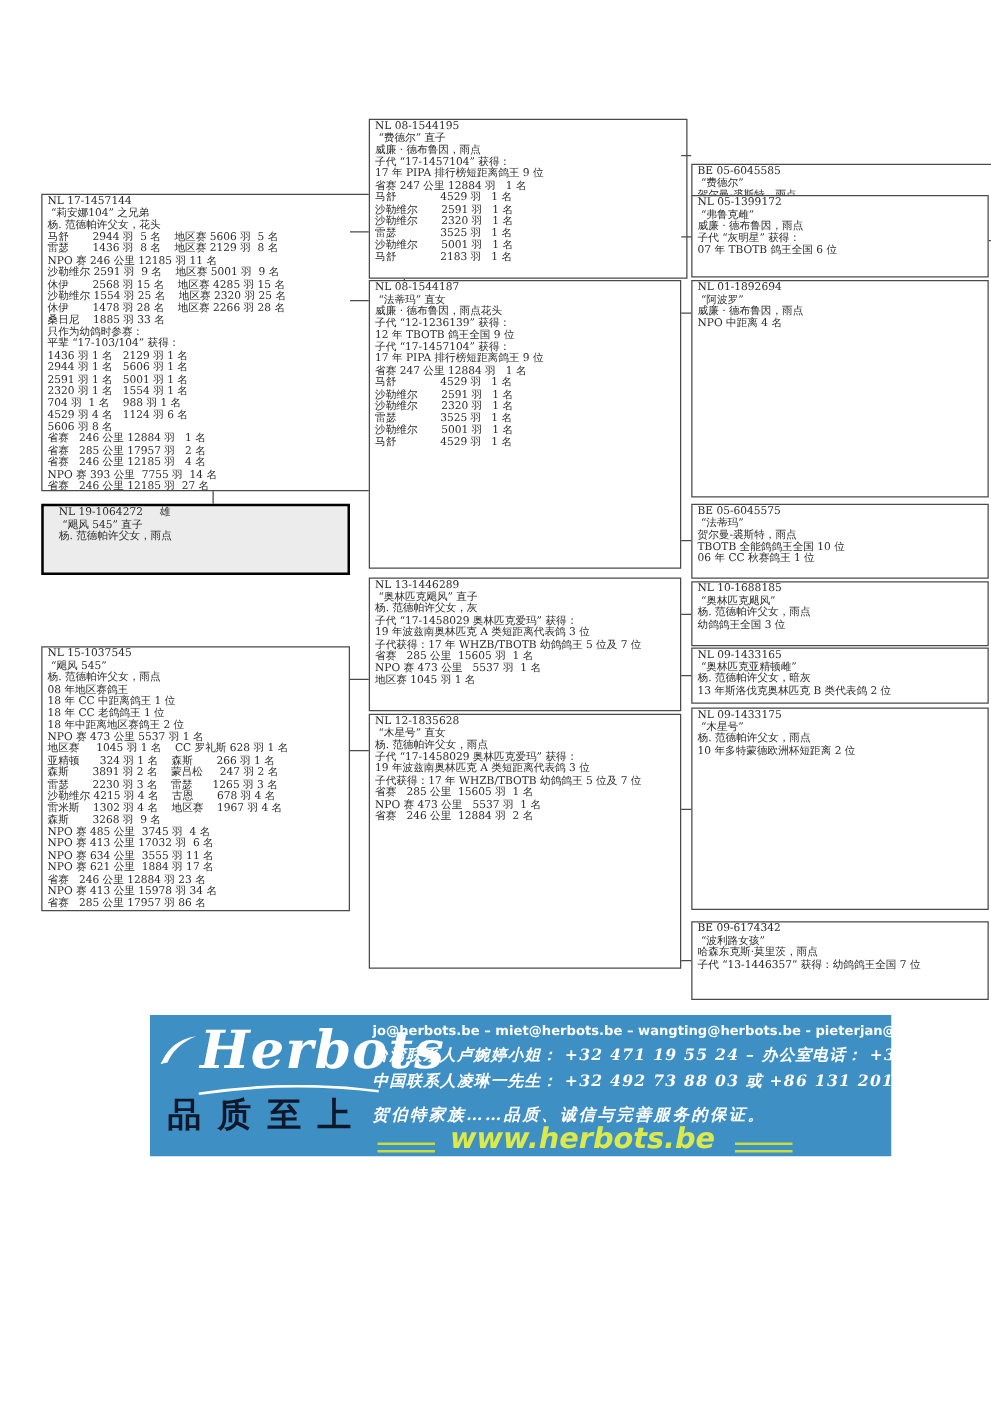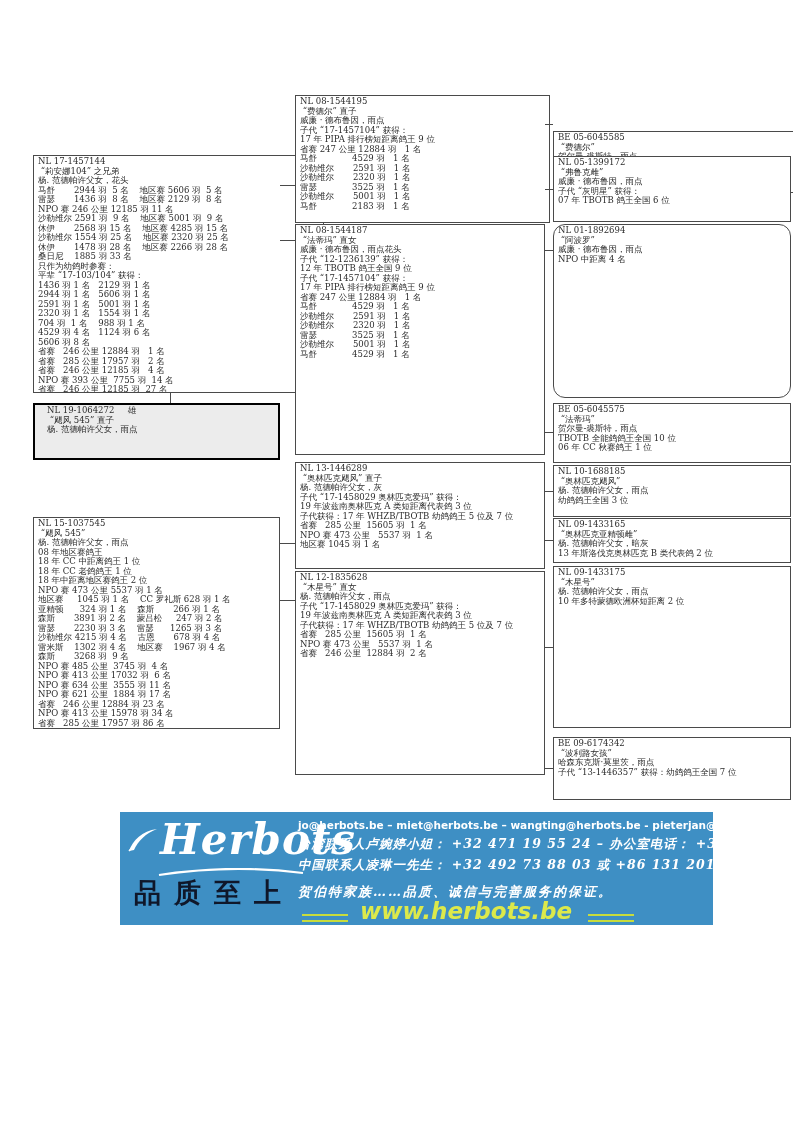--- a/index.html
+++ b/index.html
@@ -14,21 +14,21 @@
 
   #bx-l1{left:33px;top:155px;width:291px;height:238px;}
   #bx-l2{left:33px;top:403px;width:247px;height:57px;padding-left:12px;}
   #bx-l3{left:33px;top:517px;width:247px;height:212px;}
   #bx-m1{left:295px;top:95px;width:255px;height:128px;}
   #bx-m2{left:295px;top:224px;width:250px;height:231px;}
   #bx-m3{left:295px;top:462px;width:250px;height:107px;}
   #bx-m4{left:295px;top:571px;width:250px;height:204px;}
   #bx-r1{left:553px;top:93px;width:253px;height:62px;margin-top:38px;}
   #bx-r2{left:553px;top:156px;width:238px;height:66px;}
-  #bx-r3{left:553px;top:224px;width:238px;height:174px;border-radius:12px;}
+  #bx-r3{left:553px;top:224px;width:238px;height:174px;}
   #bx-r4{left:553px;top:403px;width:238px;height:60px;}
   #bx-r5{left:553px;top:465px;width:238px;height:52px;}
   #bx-r6{left:553px;top:518px;width:238px;height:45px;}
   #bx-r7{left:553px;top:566px;width:238px;height:162px;}
   #bx-r8{left:553px;top:737px;width:238px;height:63px;}
 
   
   .cl{position:absolute;background:#4a4a4a;}
 
   

